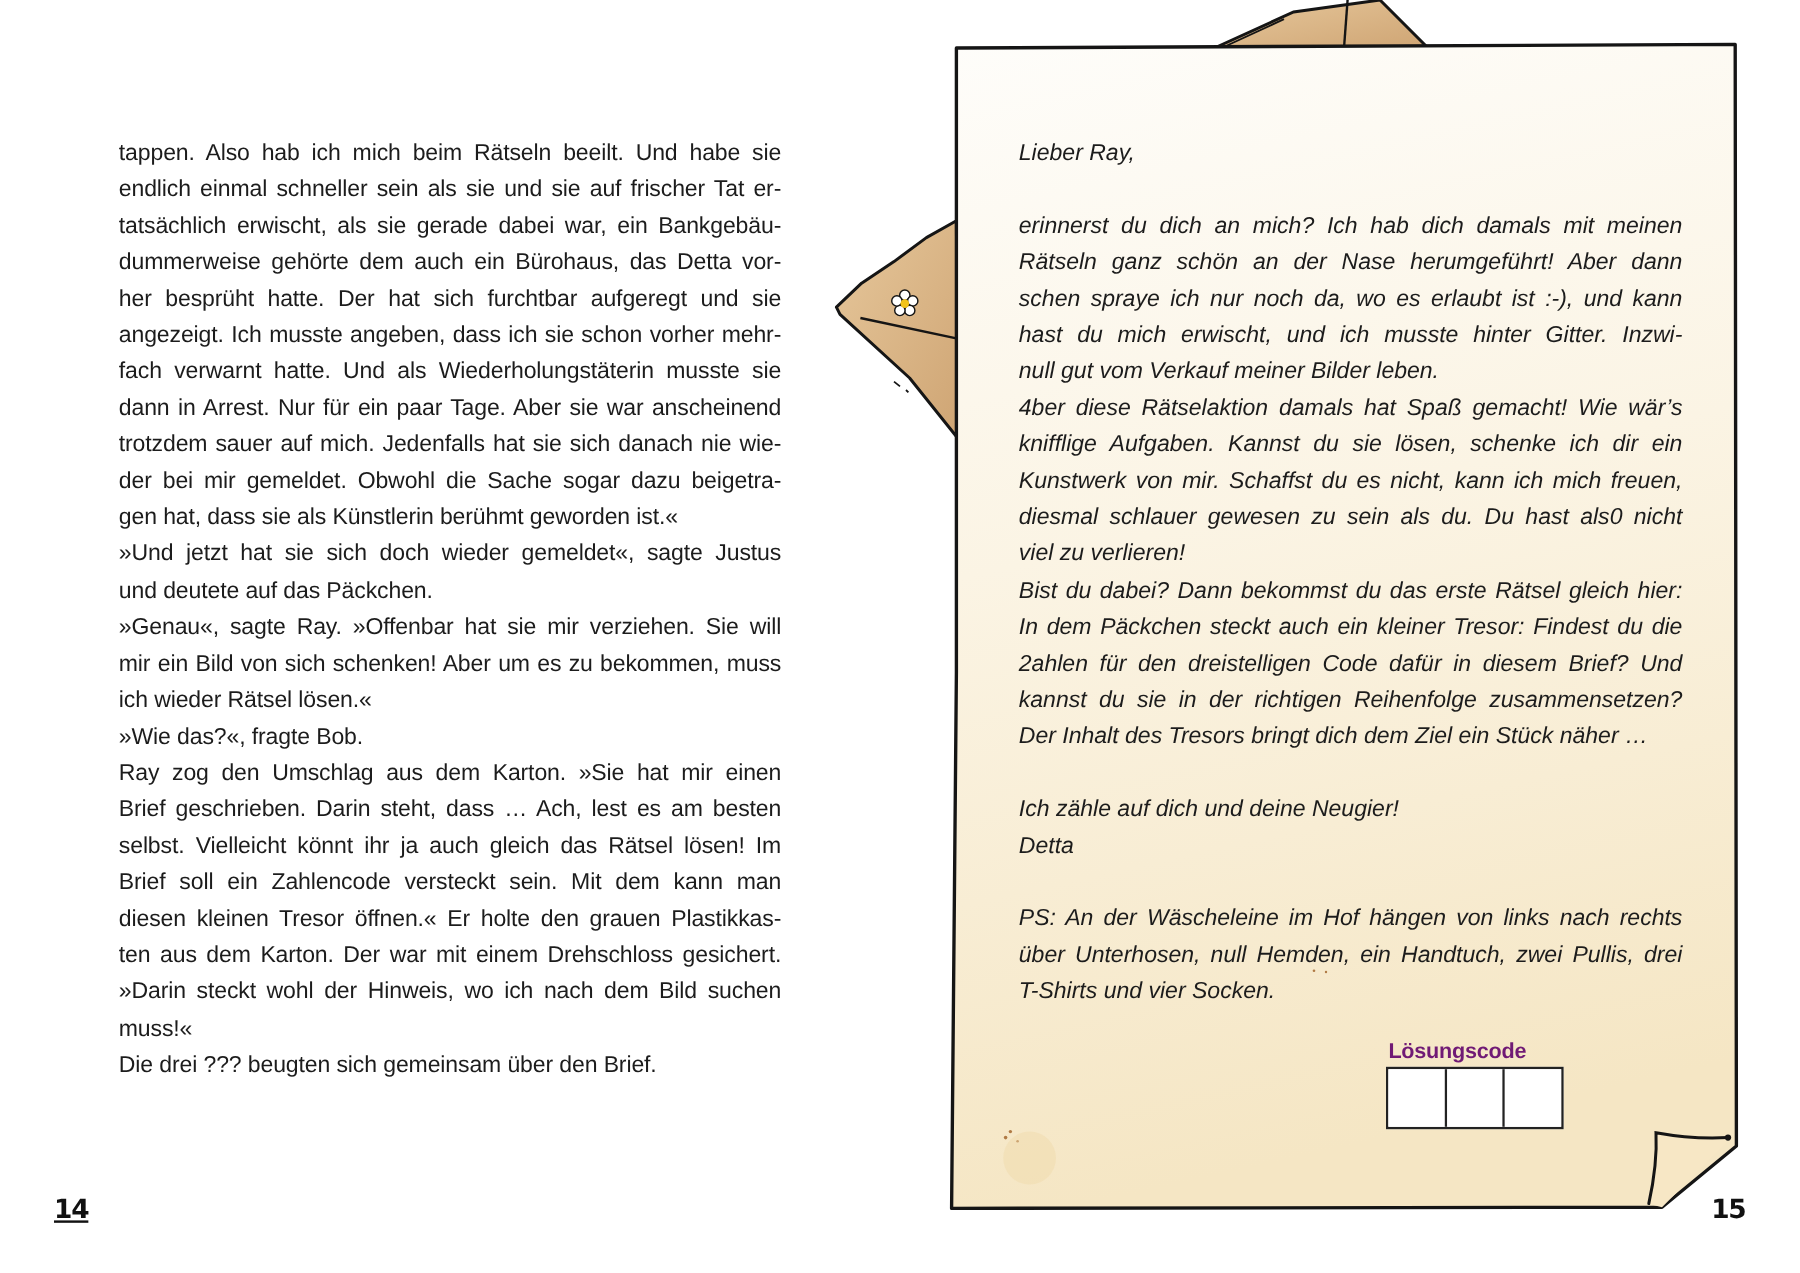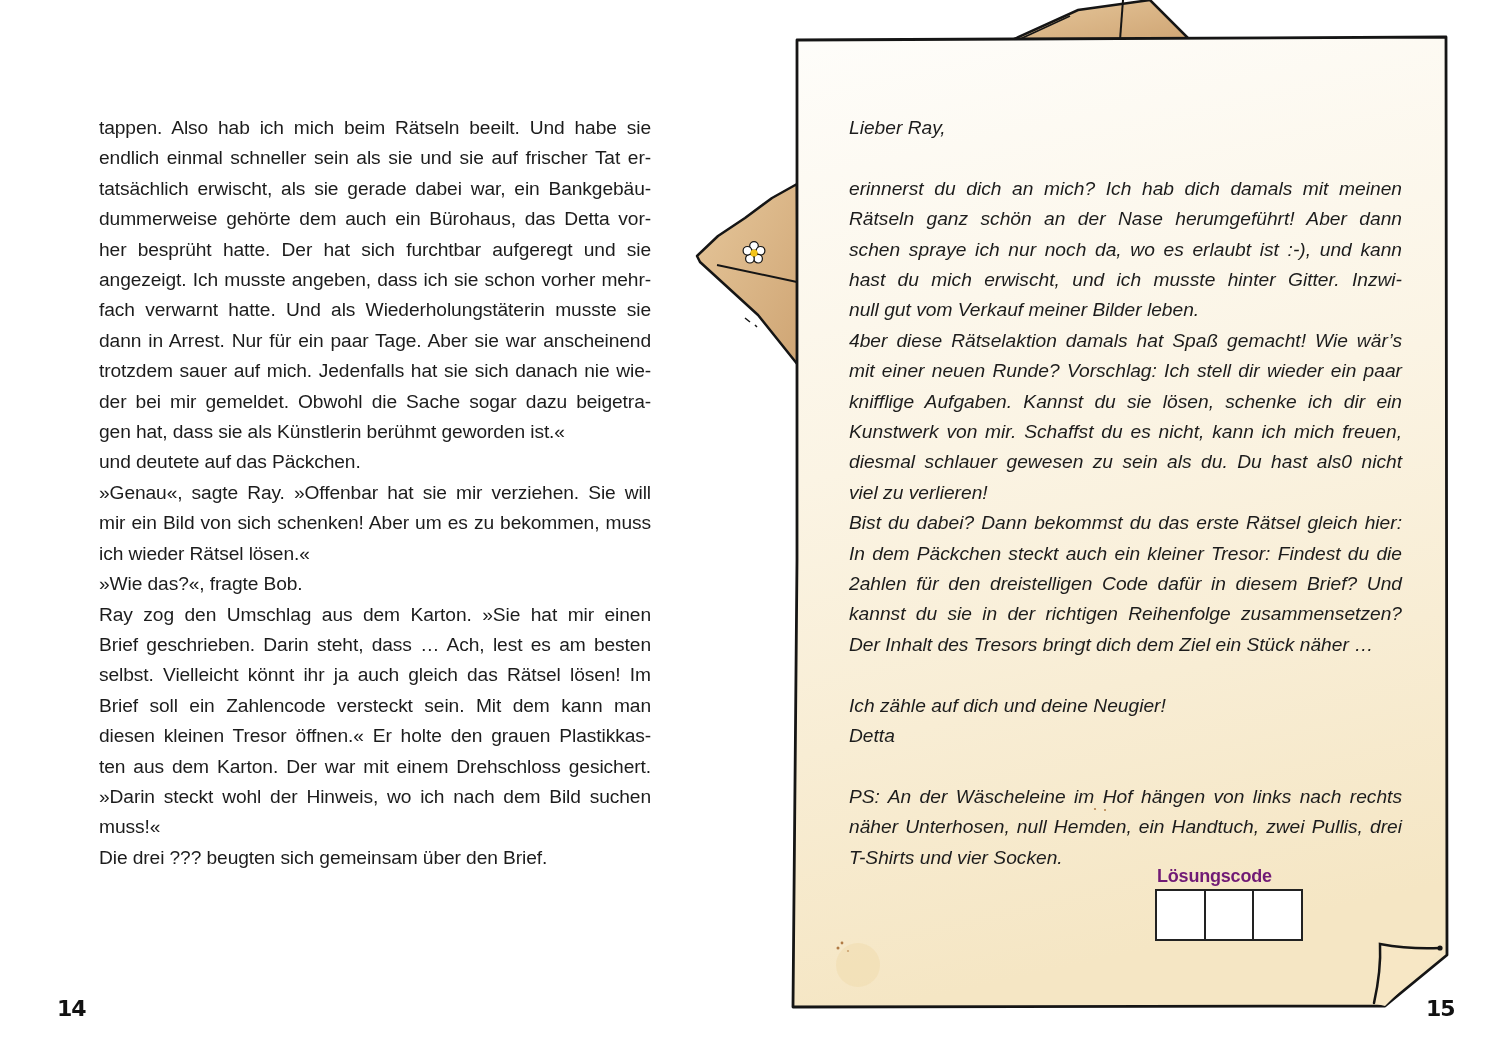--- a/index.html
+++ b/index.html
@@ -13,21 +13,21 @@
   }
   .left-page p {
     margin:0; font-size:19.2px; line-height:30.4px;
     text-align:justify; text-align-last:left; letter-spacing:-0.1px;
   }
   .left-page p.jl { text-align-last:justify; }
   .page-num {
     position:absolute; font-family:"DejaVu Sans", sans-serif; font-weight:bold;
     font-size:22px; letter-spacing:-1px; color:#111;
   }
-  .pn-left { left:57px; top:996px; }
+  .pn-left { left:45px; top:996px;text-decoration:underline; }
   .pn-right { left:1426px; top:996px; }
 
   .art { position:absolute; left:0; top:0; width:1500px; height:1061px; }
 
   .letter {
     position:absolute; left:849px; top:113px; width:553px;
     font-style:italic;
   }
   .letter p {
     margin:0; font-size:19.2px; line-height:30.4px;
@@ -108,20 +108,21 @@
   <p class="jl">endlich einmal schneller sein als sie und sie auf frischer Tat er-</p>
   <p class="jl">tatsächlich erwischt, als sie gerade dabei war, ein Bankgebäu-</p>
   <p class="jl">dummerweise gehörte dem auch ein Bürohaus, das Detta vor-</p>
   <p class="jl">her besprüht hatte. Der hat sich furchtbar aufgeregt und sie</p>
   <p class="jl">angezeigt. Ich musste angeben, dass ich sie schon vorher mehr-</p>
   <p class="jl">fach verwarnt hatte. Und als Wiederholungstäterin musste sie</p>
   <p class="jl">dann in Arrest. Nur für ein paar Tage. Aber sie war anscheinend</p>
   <p class="jl">trotzdem sauer auf mich. Jedenfalls hat sie sich danach nie wie-</p>
   <p class="jl">der bei mir gemeldet. Obwohl die Sache sogar dazu beigetra-</p>
   <p>gen hat, dass sie als Künstlerin berühmt geworden ist.«</p>
+  <p class="jl">»Und jetzt hat sie sich doch wieder gemeldet«, sagte Justus</p>
   <p>und deutete auf das Päckchen.</p>
   <p class="jl">»Genau«, sagte Ray. »Offenbar hat sie mir verziehen. Sie will</p>
   <p class="jl">mir ein Bild von sich schenken! Aber um es zu bekommen, muss</p>
   <p>ich wieder Rätsel lösen.«</p>
   <p>»Wie das?«, fragte Bob.</p>
   <p class="jl">Ray zog den Umschlag aus dem Karton. »Sie hat mir einen</p>
   <p class="jl">Brief geschrieben. Darin steht, dass … Ach, lest es am besten</p>
   <p class="jl">selbst. Vielleicht könnt ihr ja auch gleich das Rätsel lösen! Im</p>
   <p class="jl">Brief soll ein Zahlencode versteckt sein. Mit dem kann man</p>
   <p class="jl">diesen kleinen Tresor öffnen.« Er holte den grauen Plastikkas-</p>
@@ -135,36 +136,35 @@
 
 <div class="letter">
   <p>Lieber Ray,</p>
   <p class="gap"></p>
   <p class="jl">erinnerst du dich an mich? Ich hab dich damals mit meinen</p>
   <p class="jl">Rätseln ganz schön an der Nase herumgeführt! Aber dann</p>
   <p class="jl">schen spraye ich nur noch da, wo es erlaubt ist :-), und kann</p>
   <p class="jl">hast du mich erwischt, und ich musste hinter Gitter. Inzwi-</p>
   <p>null gut vom Verkauf meiner Bilder leben.</p>
   <p class="jl">4ber diese Rätselaktion damals hat Spaß gemacht! Wie wär’s</p>
-  <p class="jl">mit einer neuen Runde? Vorschlag: Ich stell dir wieder ein paar</p>
   <p class="jl">knifflige Aufgaben. Kannst du sie lösen, schenke ich dir ein</p>
   <p class="jl">Kunstwerk von mir. Schaffst du es nicht, kann ich mich freuen,</p>
   <p class="jl">diesmal schlauer gewesen zu sein als du. Du hast als0 nicht</p>
   <p>viel zu verlieren!</p>
   <p class="jl">Bist du dabei? Dann bekommst du das erste Rätsel gleich hier:</p>
   <p class="jl">In dem Päckchen steckt auch ein kleiner Tresor: Findest du die</p>
   <p class="jl"><span>2ahlen für den </span><b>dreistelligen Code</b><span> dafür in diesem Brief? Und</span></p>
   <p class="jl"><span>kannst du sie </span><b>in der richtigen Reihenfolge</b><span> zusammensetzen?</span></p>
   <p>Der Inhalt des Tresors bringt dich dem Ziel ein Stück näher …</p>
   <p class="gap"></p>
   <p>Ich zähle auf dich und deine Neugier!</p>
   <p>Detta</p>
   <p class="gap"></p>
   <p class="jl"><b>PS:</b><span> An der Wäscheleine im Hof hängen von links nach rechts</span></p>
-  <p class="jl"><b>näher</b><span> Unterhosen, </span><b>null</b><span> Hemden, </span><b>ein</b><span> Handtuch, </span><b>zwei</b><span> Pullis, </span><b>drei</b></p>
+  <p class="jl"><b>über</b><span> Unterhosen, </span><b>null</b><span> Hemden, </span><b>ein</b><span> Handtuch, </span><b>zwei</b><span> Pullis, </span><b>drei</b></p>
   <p><span>T-Shirts und </span><b>vier</b><span> Socken.</span></p>
 </div>
 
 <div class="code-block">
   <div class="code-label">Lösungscode</div>
   <div class="code-boxes">
     <div class="code-box"></div>
     <div class="code-box"></div>
     <div class="code-box"></div>
   </div>

